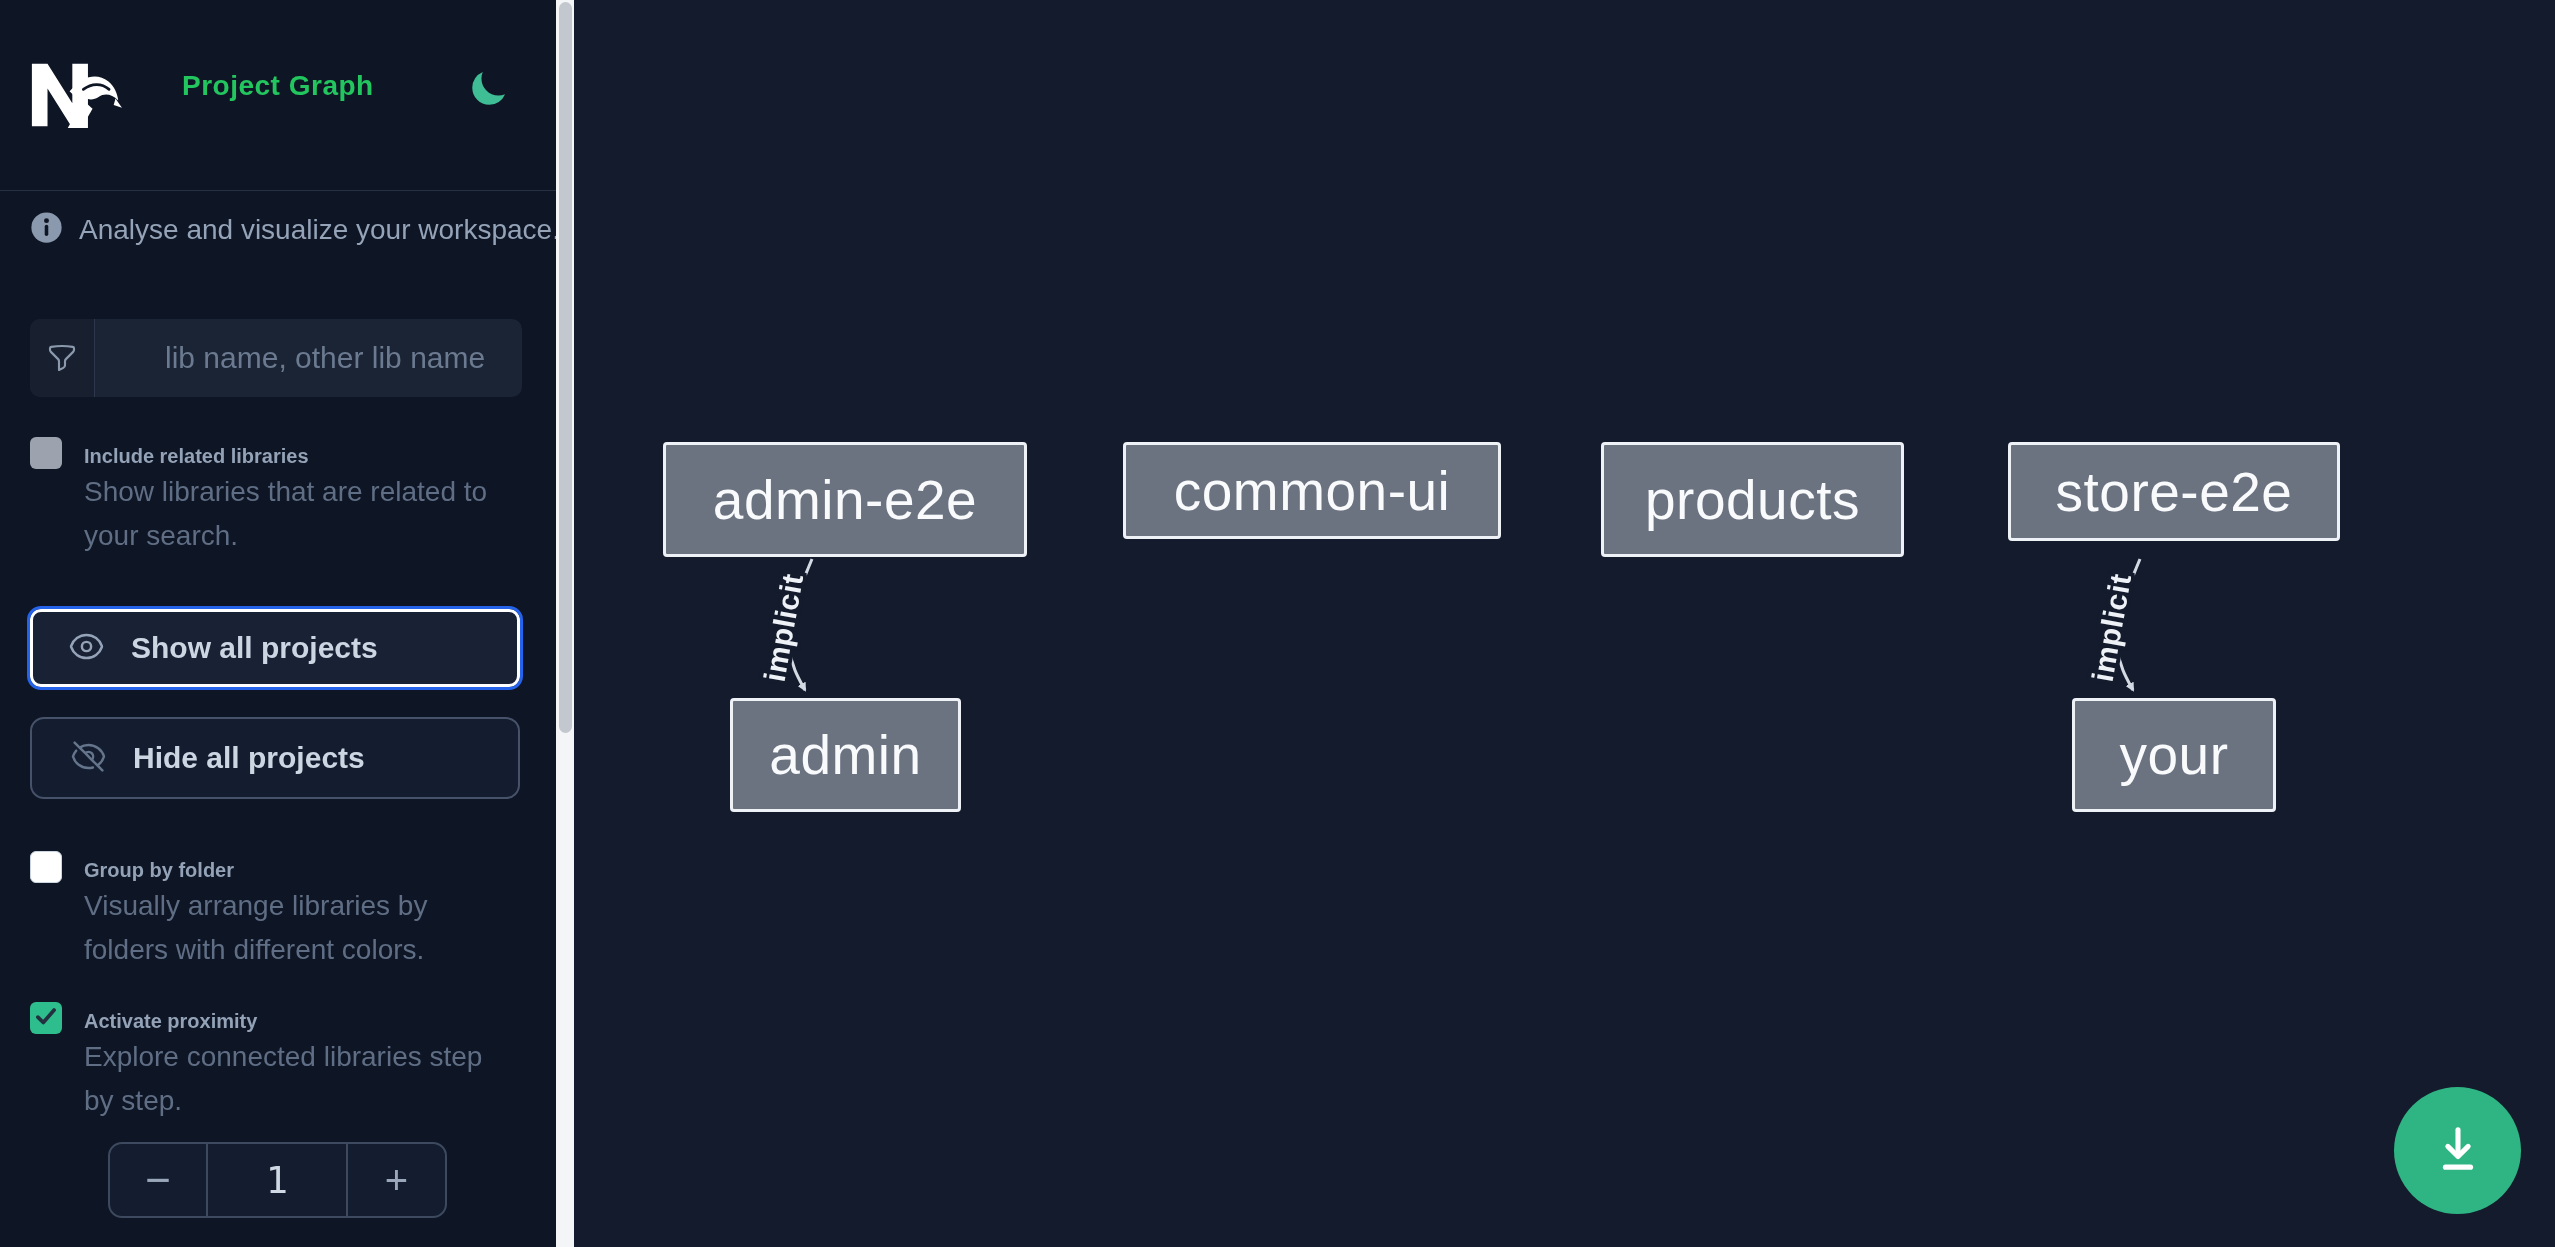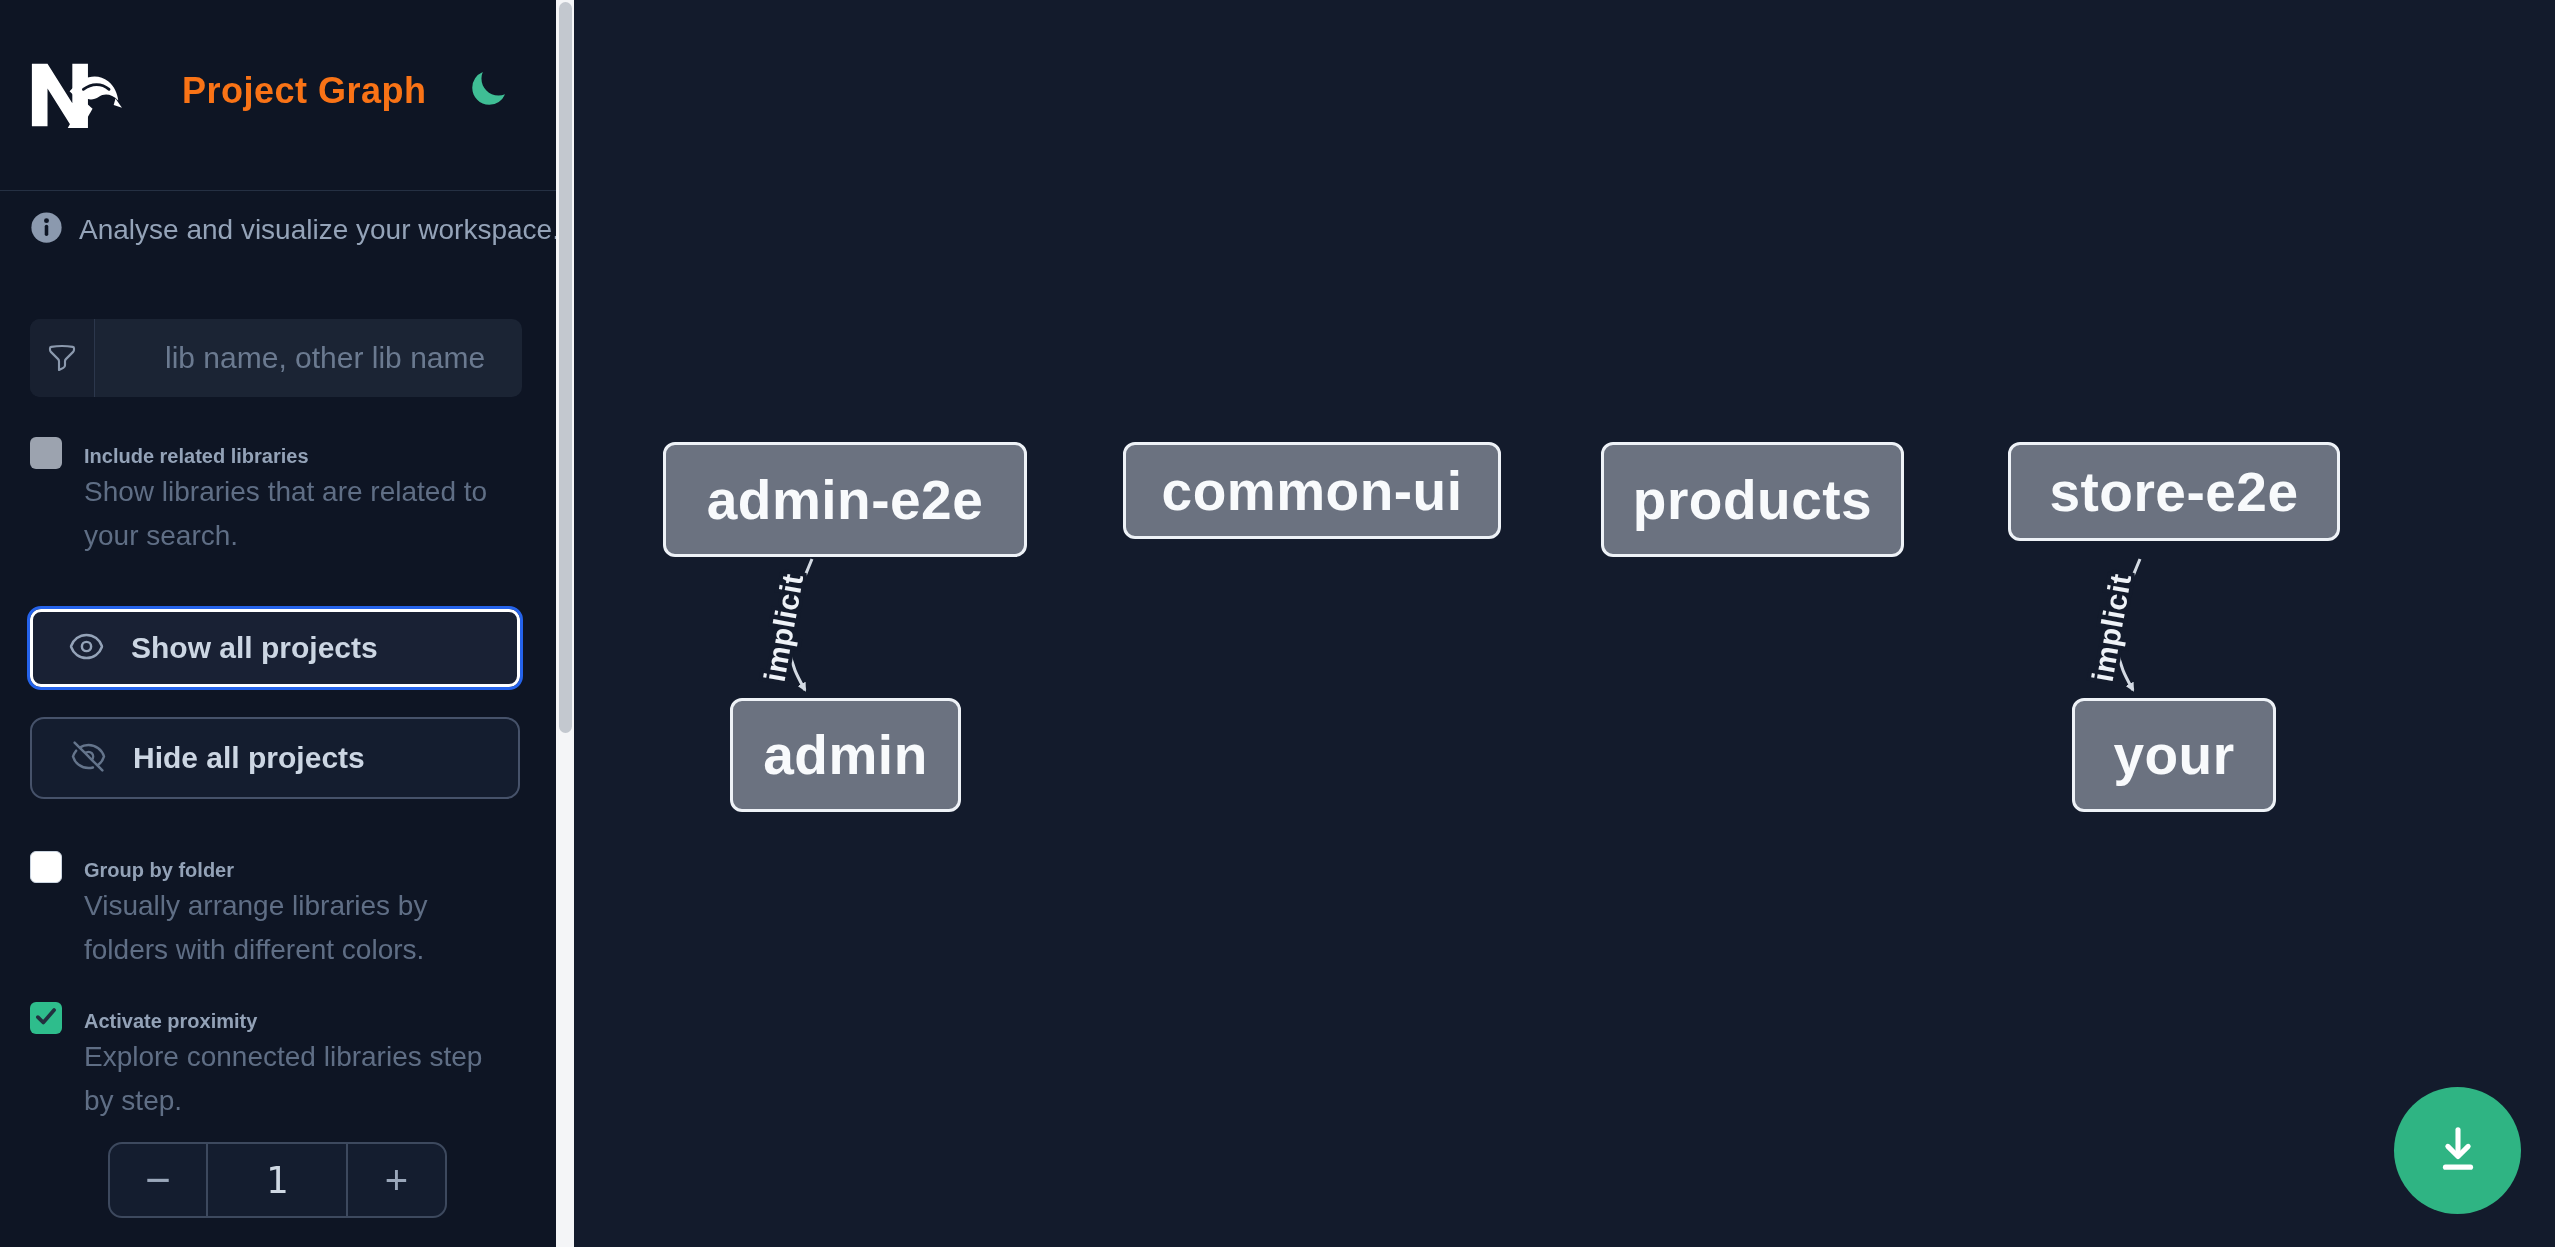--- a/index.html
+++ b/index.html
@@ -5,21 +5,21 @@
   html,body{margin:0;padding:0;}
   body{
     width:2555px;height:1247px;overflow:hidden;position:relative;
     background:#131b2c;
     font-family:"Liberation Sans", sans-serif;
     -webkit-font-smoothing:antialiased;
   }
   
   .sidebar{position:absolute;left:0;top:0;width:556px;height:1247px;background:#0e1524;z-index:2;}
   .nx-logo{position:absolute;left:27px;top:60px;width:98px;height:68px;}
-  .app-title{position:absolute;left:182px;top:70px;font-size:36px;font-weight:700;color:#f97316;letter-spacing:.5px;}
+  .app-title{position:absolute;left:182px;top:70px;font-size:28px;font-weight:700;color:#22c55e;letter-spacing:.5px;}
   .theme-toggle{position:absolute;left:466px;top:68px;width:44px;height:44px;background:none;border:none;cursor:pointer;padding:0;}
   .header-divider{position:absolute;left:0;top:190px;width:556px;height:1px;background:#253043;}
   .info-row{position:absolute;left:30px;top:211px;display:flex;align-items:center;gap:16px;}
   .info-row .tagline{font-size:28px;font-weight:500;color:#94a3b8;white-space:nowrap;}
   
   .search-box{position:absolute;left:30px;top:319px;width:492px;height:78px;background:#1b2434;border-radius:10px;display:flex;align-items:stretch;overflow:hidden;gap:44px;}
   .search-icon-cell{width:64px;display:flex;align-items:center;justify-content:center;background:#182030;border-right:1px solid #2c374c;flex:0 0 64px;}
   .search-box input{flex:1;background:transparent;border:none;outline:none;padding:0 0 0 26px;font-size:30px;color:#e2e8f0;font-family:inherit;}
   .search-box input::placeholder{color:#6b7a90;}
   
@@ -42,22 +42,22 @@
   .stepper .seg-value{font-family:"DejaVu Sans Mono", monospace;font-size:37px;color:#cfd8e3;cursor:default;}
   
   .scrollbar-track{position:absolute;left:556px;top:0;width:18px;height:1247px;background:#f4f5f7;z-index:3;}
   .scrollbar-thumb{position:absolute;left:2.5px;top:2px;width:13px;height:731px;background:#c3c8cf;border-radius:7px;}
   
   .graph-canvas{position:absolute;left:574px;top:0;right:0;bottom:0;background:#131b2c;z-index:0;}
   .edges-layer{position:absolute;left:0;top:0;width:2555px;height:1247px;z-index:1;pointer-events:none;}
   .edge-label{font-size:30px;font-weight:700;fill:#eef2f7;letter-spacing:.5px;paint-order:stroke;stroke:#131b2c;stroke-width:8px;}
   .node{
     position:absolute;z-index:1;display:flex;align-items:center;justify-content:center;
-    background:#6b7280;border:3px solid #eef2f7;border-radius:12px;box-sizing:border-box;
-    color:#f8fafc;font-size:55px;font-weight:700;letter-spacing:.5px;cursor:pointer;
+    background:#6b7280;border:3px solid #eef2f7;border-radius:4px;box-sizing:border-box;
+    color:#f8fafc;font-size:55px;font-weight:400;letter-spacing:.5px;cursor:pointer;
   }
   
   .fab{position:absolute;left:2394px;top:1087px;width:127px;height:127px;border-radius:50%;background:#2fb483;border:none;display:flex;align-items:center;justify-content:center;cursor:pointer;z-index:4;}
 </style>
 </head>
 <body>
 
 <div class="graph-canvas"></div>
 
 <svg class="edges-layer" viewBox="0 0 2555 1247">

